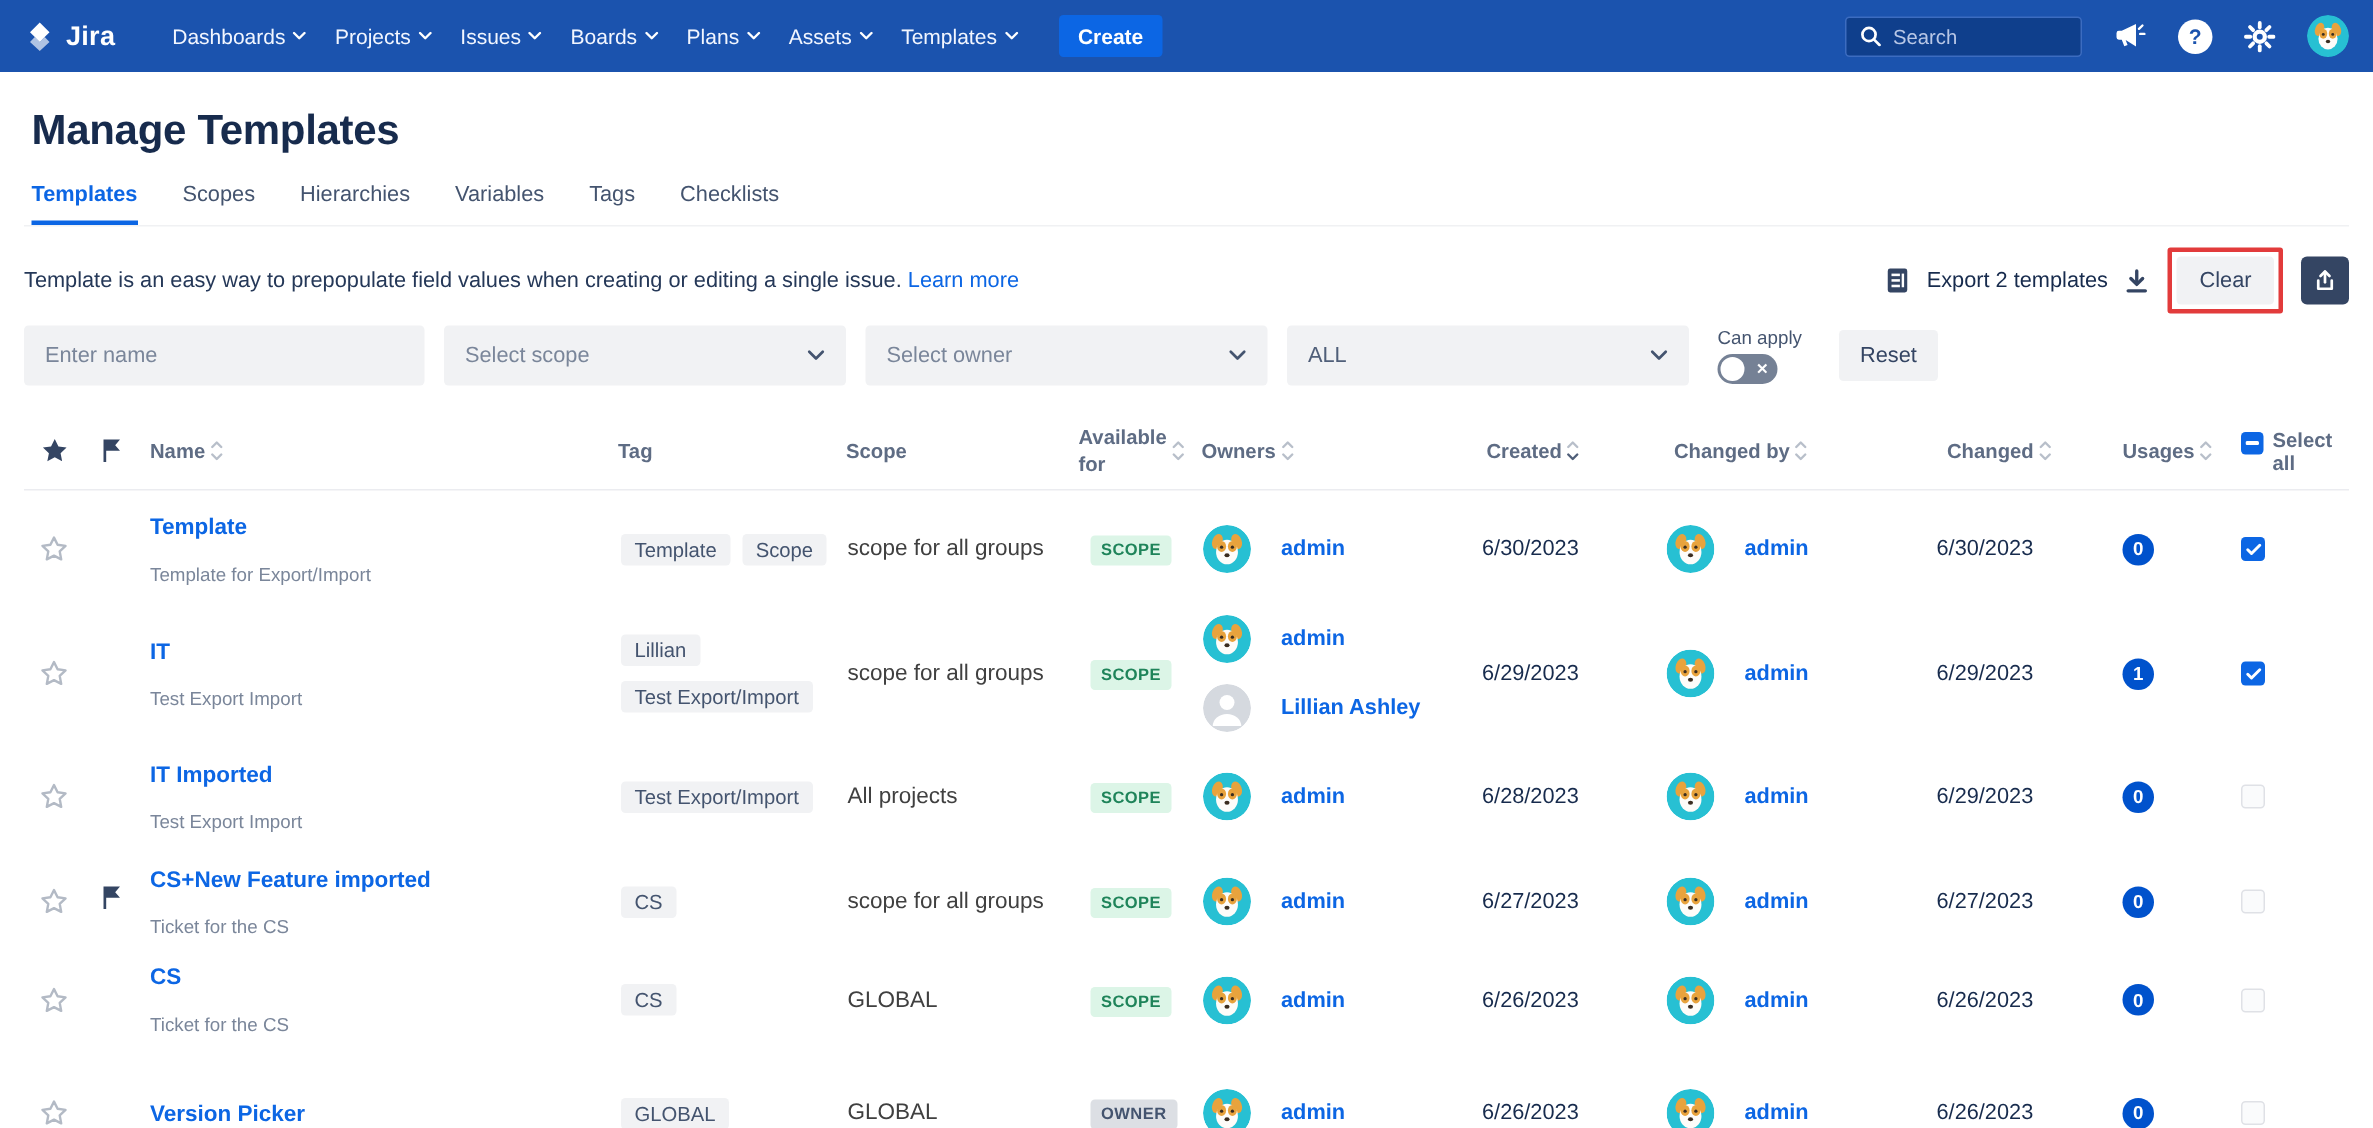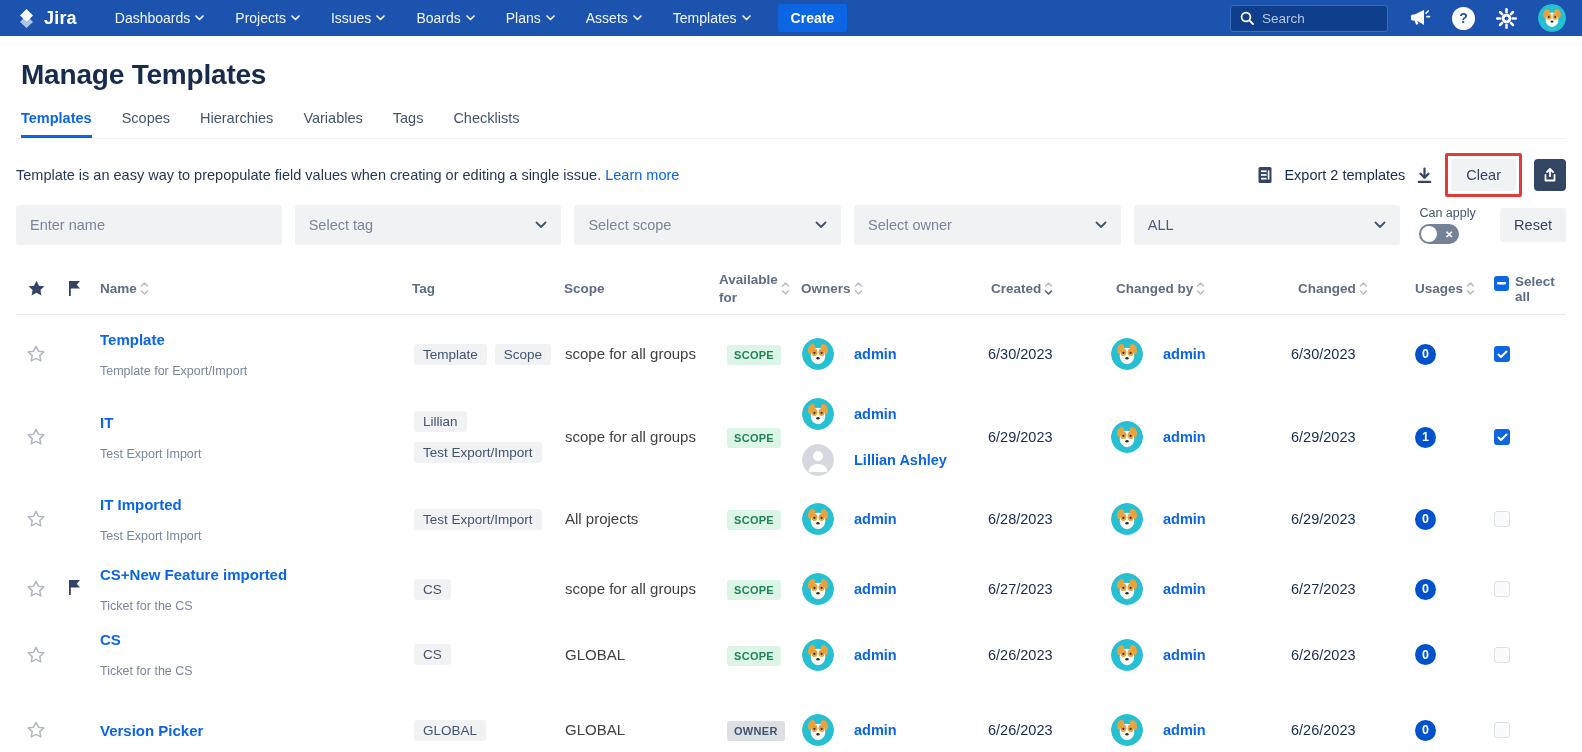--- a/index.html
+++ b/index.html
@@ -1,23 +1,23 @@
 <!DOCTYPE html>
 <html><head>
 <meta charset="utf-8">
 <style>
   * { box-sizing: border-box; margin: 0; padding: 0; }
   html, body { width: 1582px; height: 752px; overflow: hidden; background: #fff;
     font-family: "Liberation Sans", sans-serif; color: #172b4d; }
 
   
-  .topnav { height: 36px; background: #1b53ae; display: flex; align-items: center; padding: 0 16px; }
+  .topnav { height: 48px; background: #1b53ae; display: flex; align-items: center; padding: 0 16px; }
   .brand { display: flex; align-items: center; gap: 7px; margin-right: 38px; }
   .brand-name { color: #fff; font-size: 18px; font-weight: 600; letter-spacing: .2px; }
-  .nav-menus { display: flex; gap: 31px; }
+  .nav-menus { display: flex; gap: 19px; }
   .nav-item { display: flex; align-items: center; gap: 5px; color: #f2f6ff; font-size: 14px; font-weight: 500; cursor: pointer; }
   .create-btn { margin-left: 27px; background: #0c66e4; border: none; color: #fff; font-size: 14px; font-weight: 600;
     padding: 6px 13px; border-radius: 3px; cursor: pointer; font-family: inherit; }
   .nav-right { margin-left: auto; display: flex; align-items: center; gap: 21px; }
   .nav-search { display: flex; align-items: center; gap: 8px; background: #0f3f8c; border: 1px solid #3c6cc0;
     border-radius: 3px; width: 158px; height: 27px; padding: 0 9px; }
   .nav-search input { background: transparent; border: none; outline: none; color: #5eead4; font-size: 13.5px; width: 110px; font-family: inherit; }
   .nav-search input::placeholder { color: #b8c7e6; }
   .help-bubble { width: 23px; height: 23px; border-radius: 50%; background: #fff; color: #1b53ae;
     font-weight: 700; font-size: 14px; display: flex; align-items: center; justify-content: center; }
@@ -245,26 +245,20 @@
         </svg>
       </button>
     </div>
   </div>
 
   <div class="filters">
     <div class="f-input">
       <input placeholder="Enter name" style="">
     </div>
     <div class="f-select">
-      <span class="val">Select tag</span>
-      <svg width="12" height="8" viewBox="0 0 12 8">
-          <path d="M1.5 1.5 6 6l4.5-4.5" stroke="#44546f" stroke-width="1.8" fill="none" stroke-linecap="round" stroke-linejoin="round"></path>
-        </svg>
-    </div>
-    <div class="f-select">
       <span class="val">Select scope</span>
       <svg width="12" height="8" viewBox="0 0 12 8">
           <path d="M1.5 1.5 6 6l4.5-4.5" stroke="#44546f" stroke-width="1.8" fill="none" stroke-linecap="round" stroke-linejoin="round"></path>
         </svg>
     </div>
     <div class="f-select">
       <span class="val">Select owner</span>
       <svg width="12" height="8" viewBox="0 0 12 8">
           <path d="M1.5 1.5 6 6l4.5-4.5" stroke="#44546f" stroke-width="1.8" fill="none" stroke-linecap="round" stroke-linejoin="round"></path>
         </svg>

